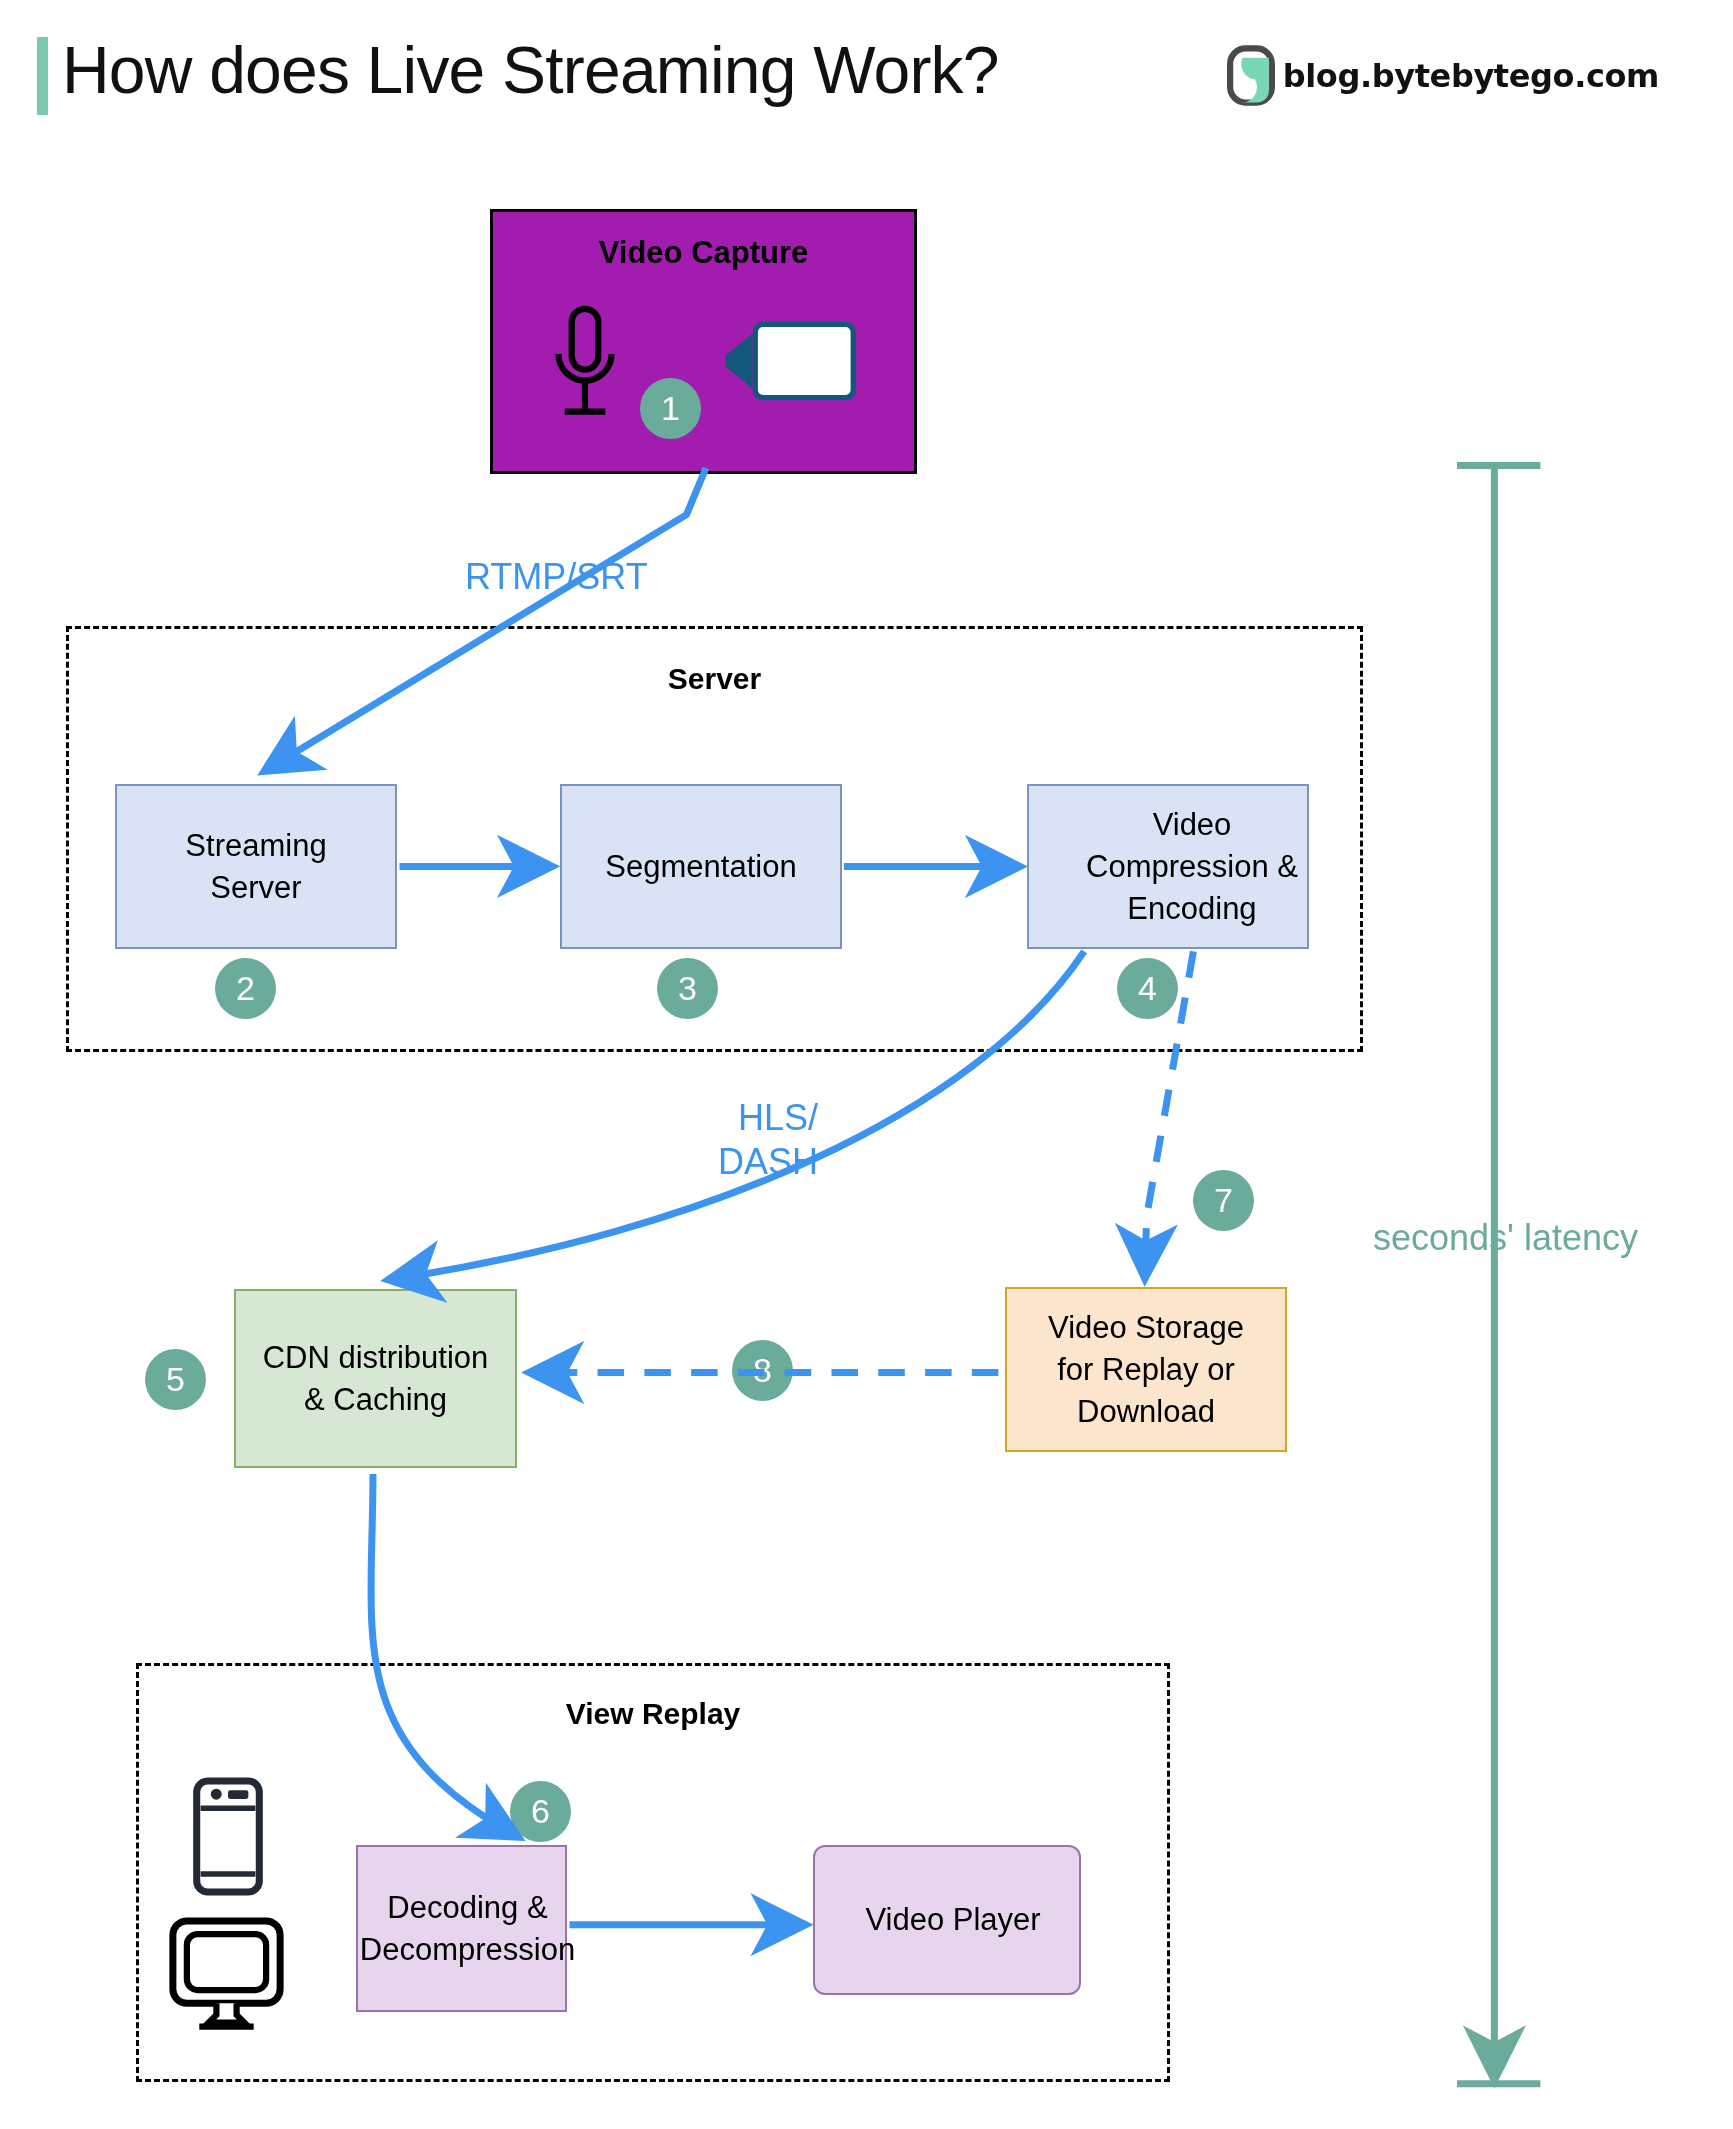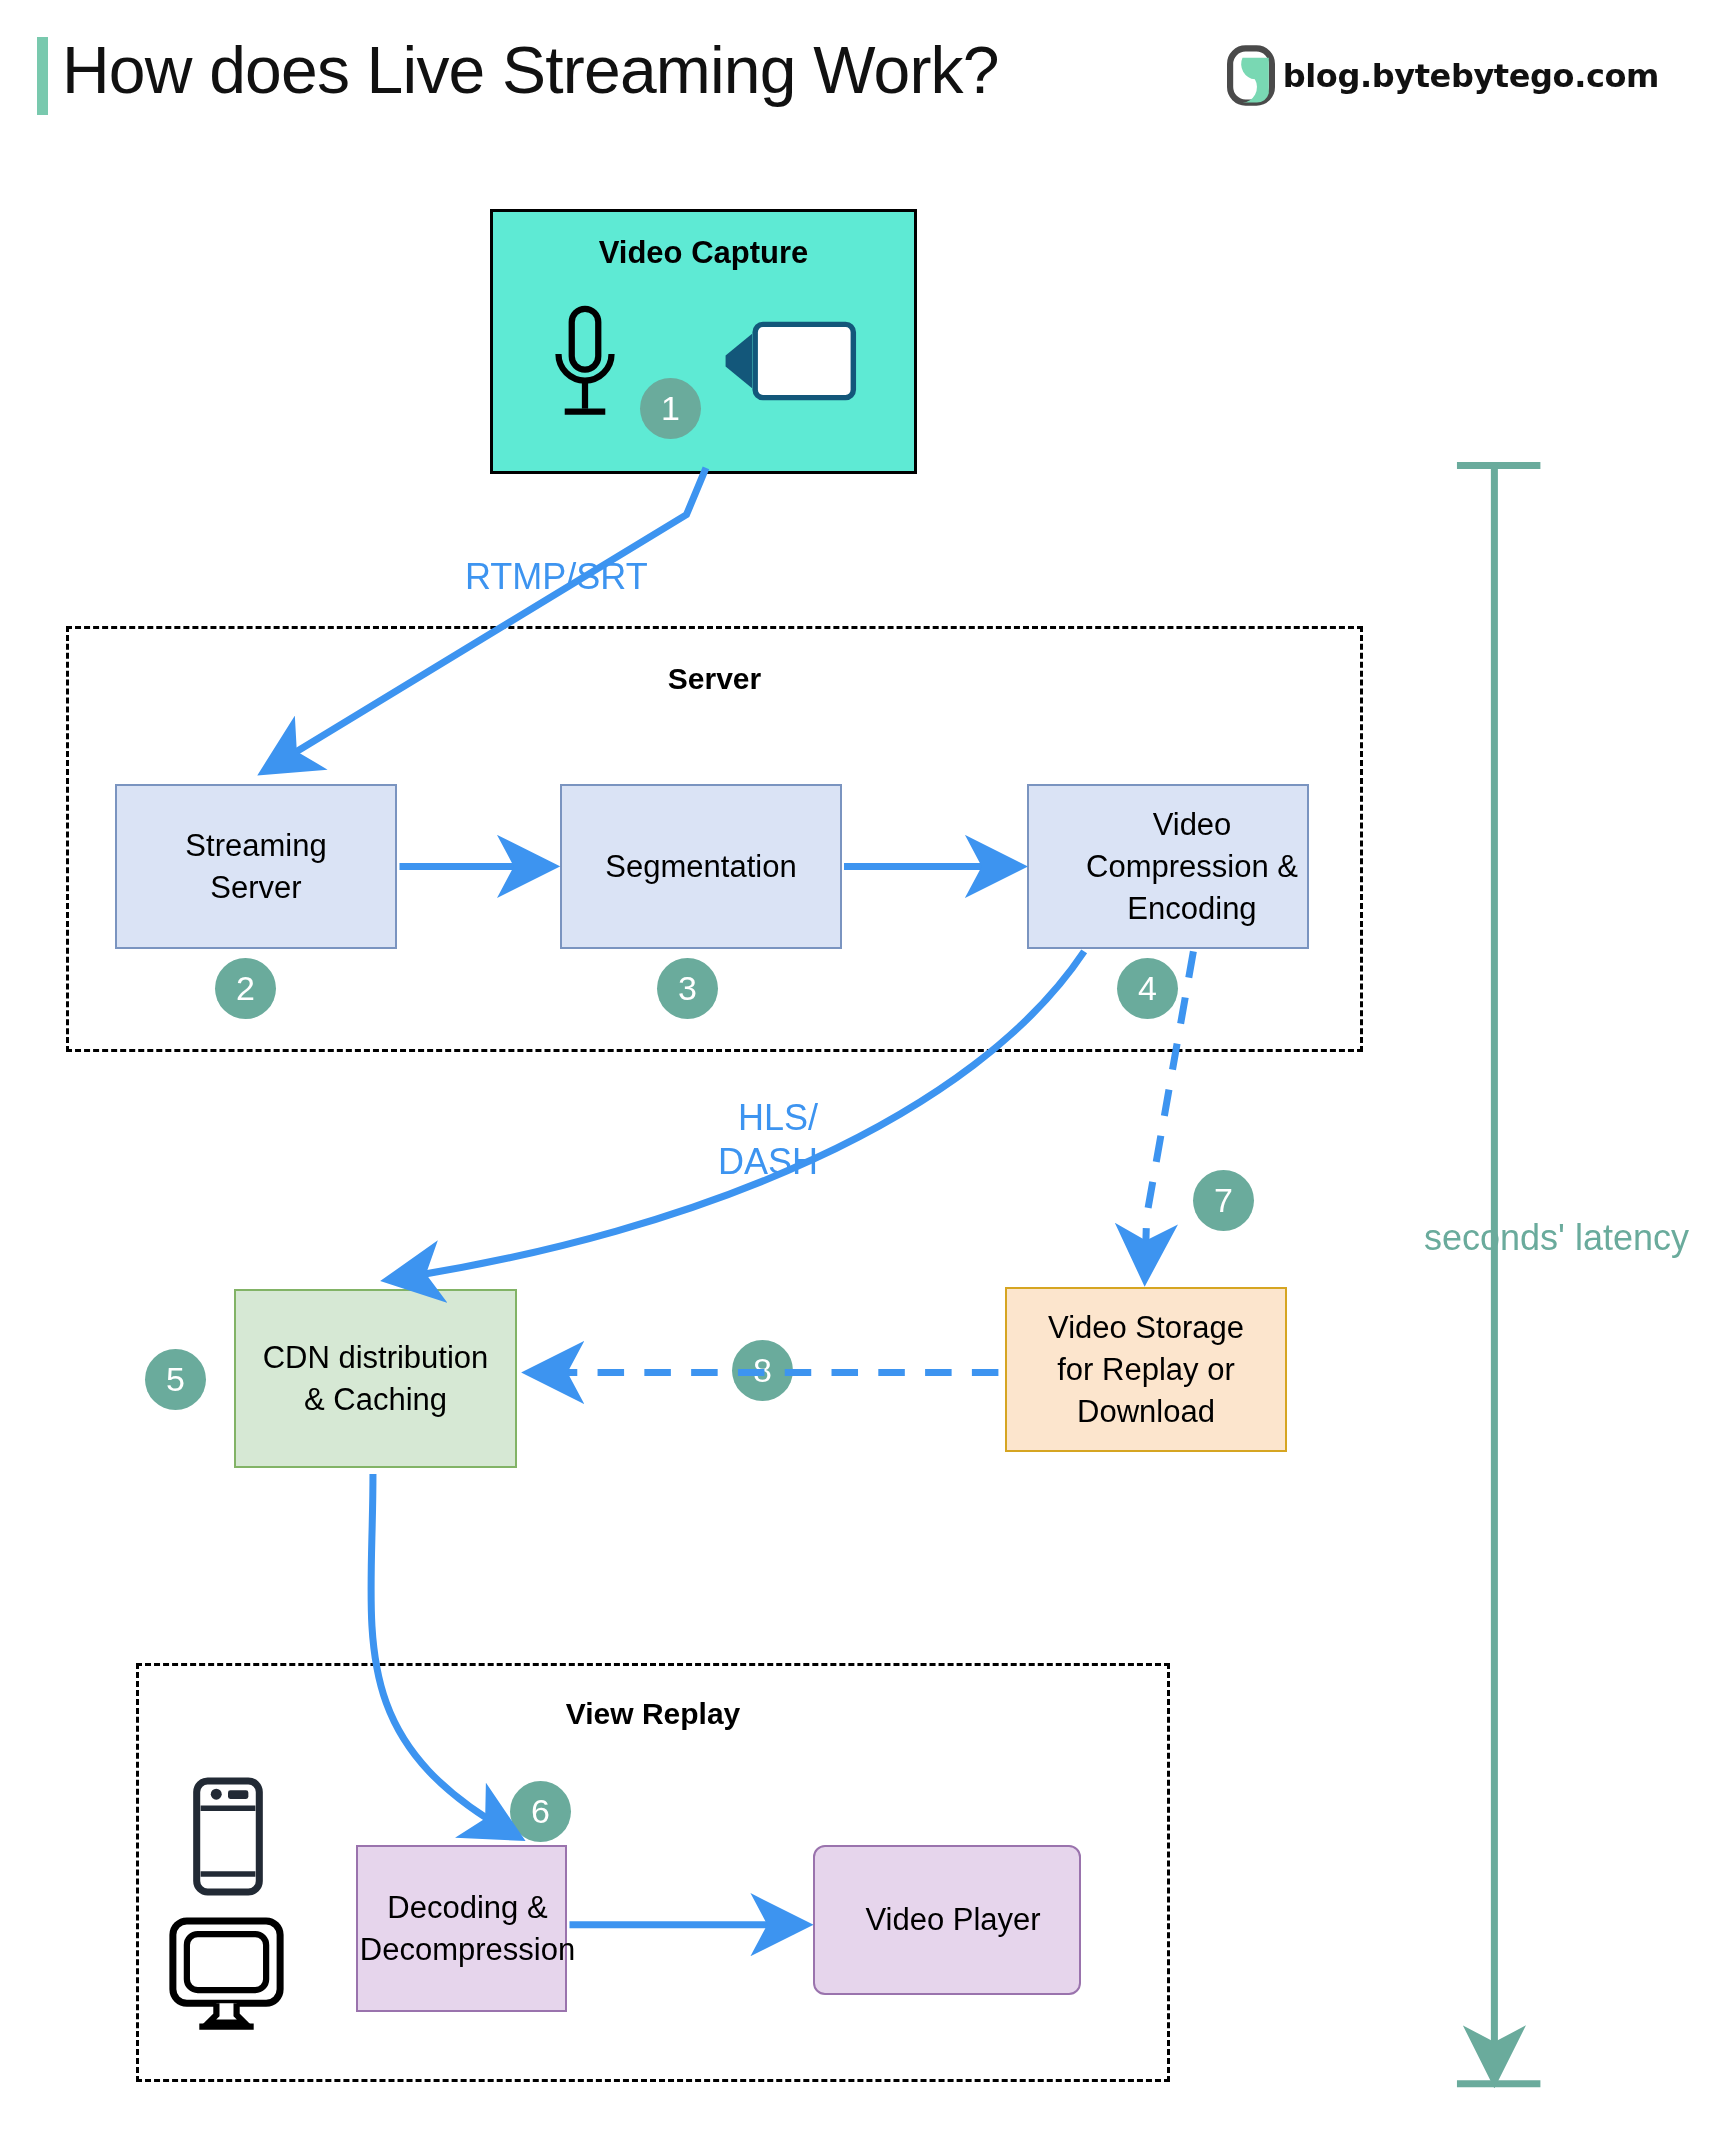--- a/index.html
+++ b/index.html
@@ -23,35 +23,35 @@
                font-weight:bold;color:#000;}
 
   
   .node{position:absolute;display:flex;align-items:center;justify-content:center;
         text-align:center;font-size:31px;line-height:42px;color:#000;
         box-sizing:border-box;}
   .node-blue{background:#dae3f5;border:2.3px solid #7a94c0;}
   .node-green{background:#d6e8d4;border:2.3px solid #82b366;}
   .node-orange{background:#fce5cd;border:2.3px solid #d6a521;}
   .node-purple{background:#e6d5ec;border:2.3px solid #9a73ad;padding-left:12px;}
-  .node-plain{background:#5eead4;border:3.9px solid #000;}
+  .node-plain{background:#a21caf;border:3.9px solid #000;}
 
   #capture-title{position:absolute;left:0;right:0;top:23.4px;text-align:center;
                  font-size:31px;font-weight:bold;color:#000;}
 
   
   .step{position:absolute;width:61px;height:61px;border-radius:50%;
         background:#6aab9c;color:#fff;font-size:34px;display:flex;
         align-items:center;justify-content:center;font-weight:normal;}
 
   
   .edge-label{position:absolute;color:#3d94f0;font-size:36px;line-height:44px;
               white-space:pre-line;}
 
-  #latency-label{position:absolute;left:1424px;top:1217px;color:#6aab9c;
+  #latency-label{position:absolute;left:1373px;top:1217px;color:#6aab9c;
                  font-size:36px;white-space:nowrap;}
 
   svg.overlay{position:absolute;left:0;top:0;width:1734px;height:2129px;
               pointer-events:none;}
 </style>
 </head>
 <body>
 
 <div class="abs" id="header-bar"></div>
 <div class="abs" id="page-title">How does Live Streaming Work?</div>

